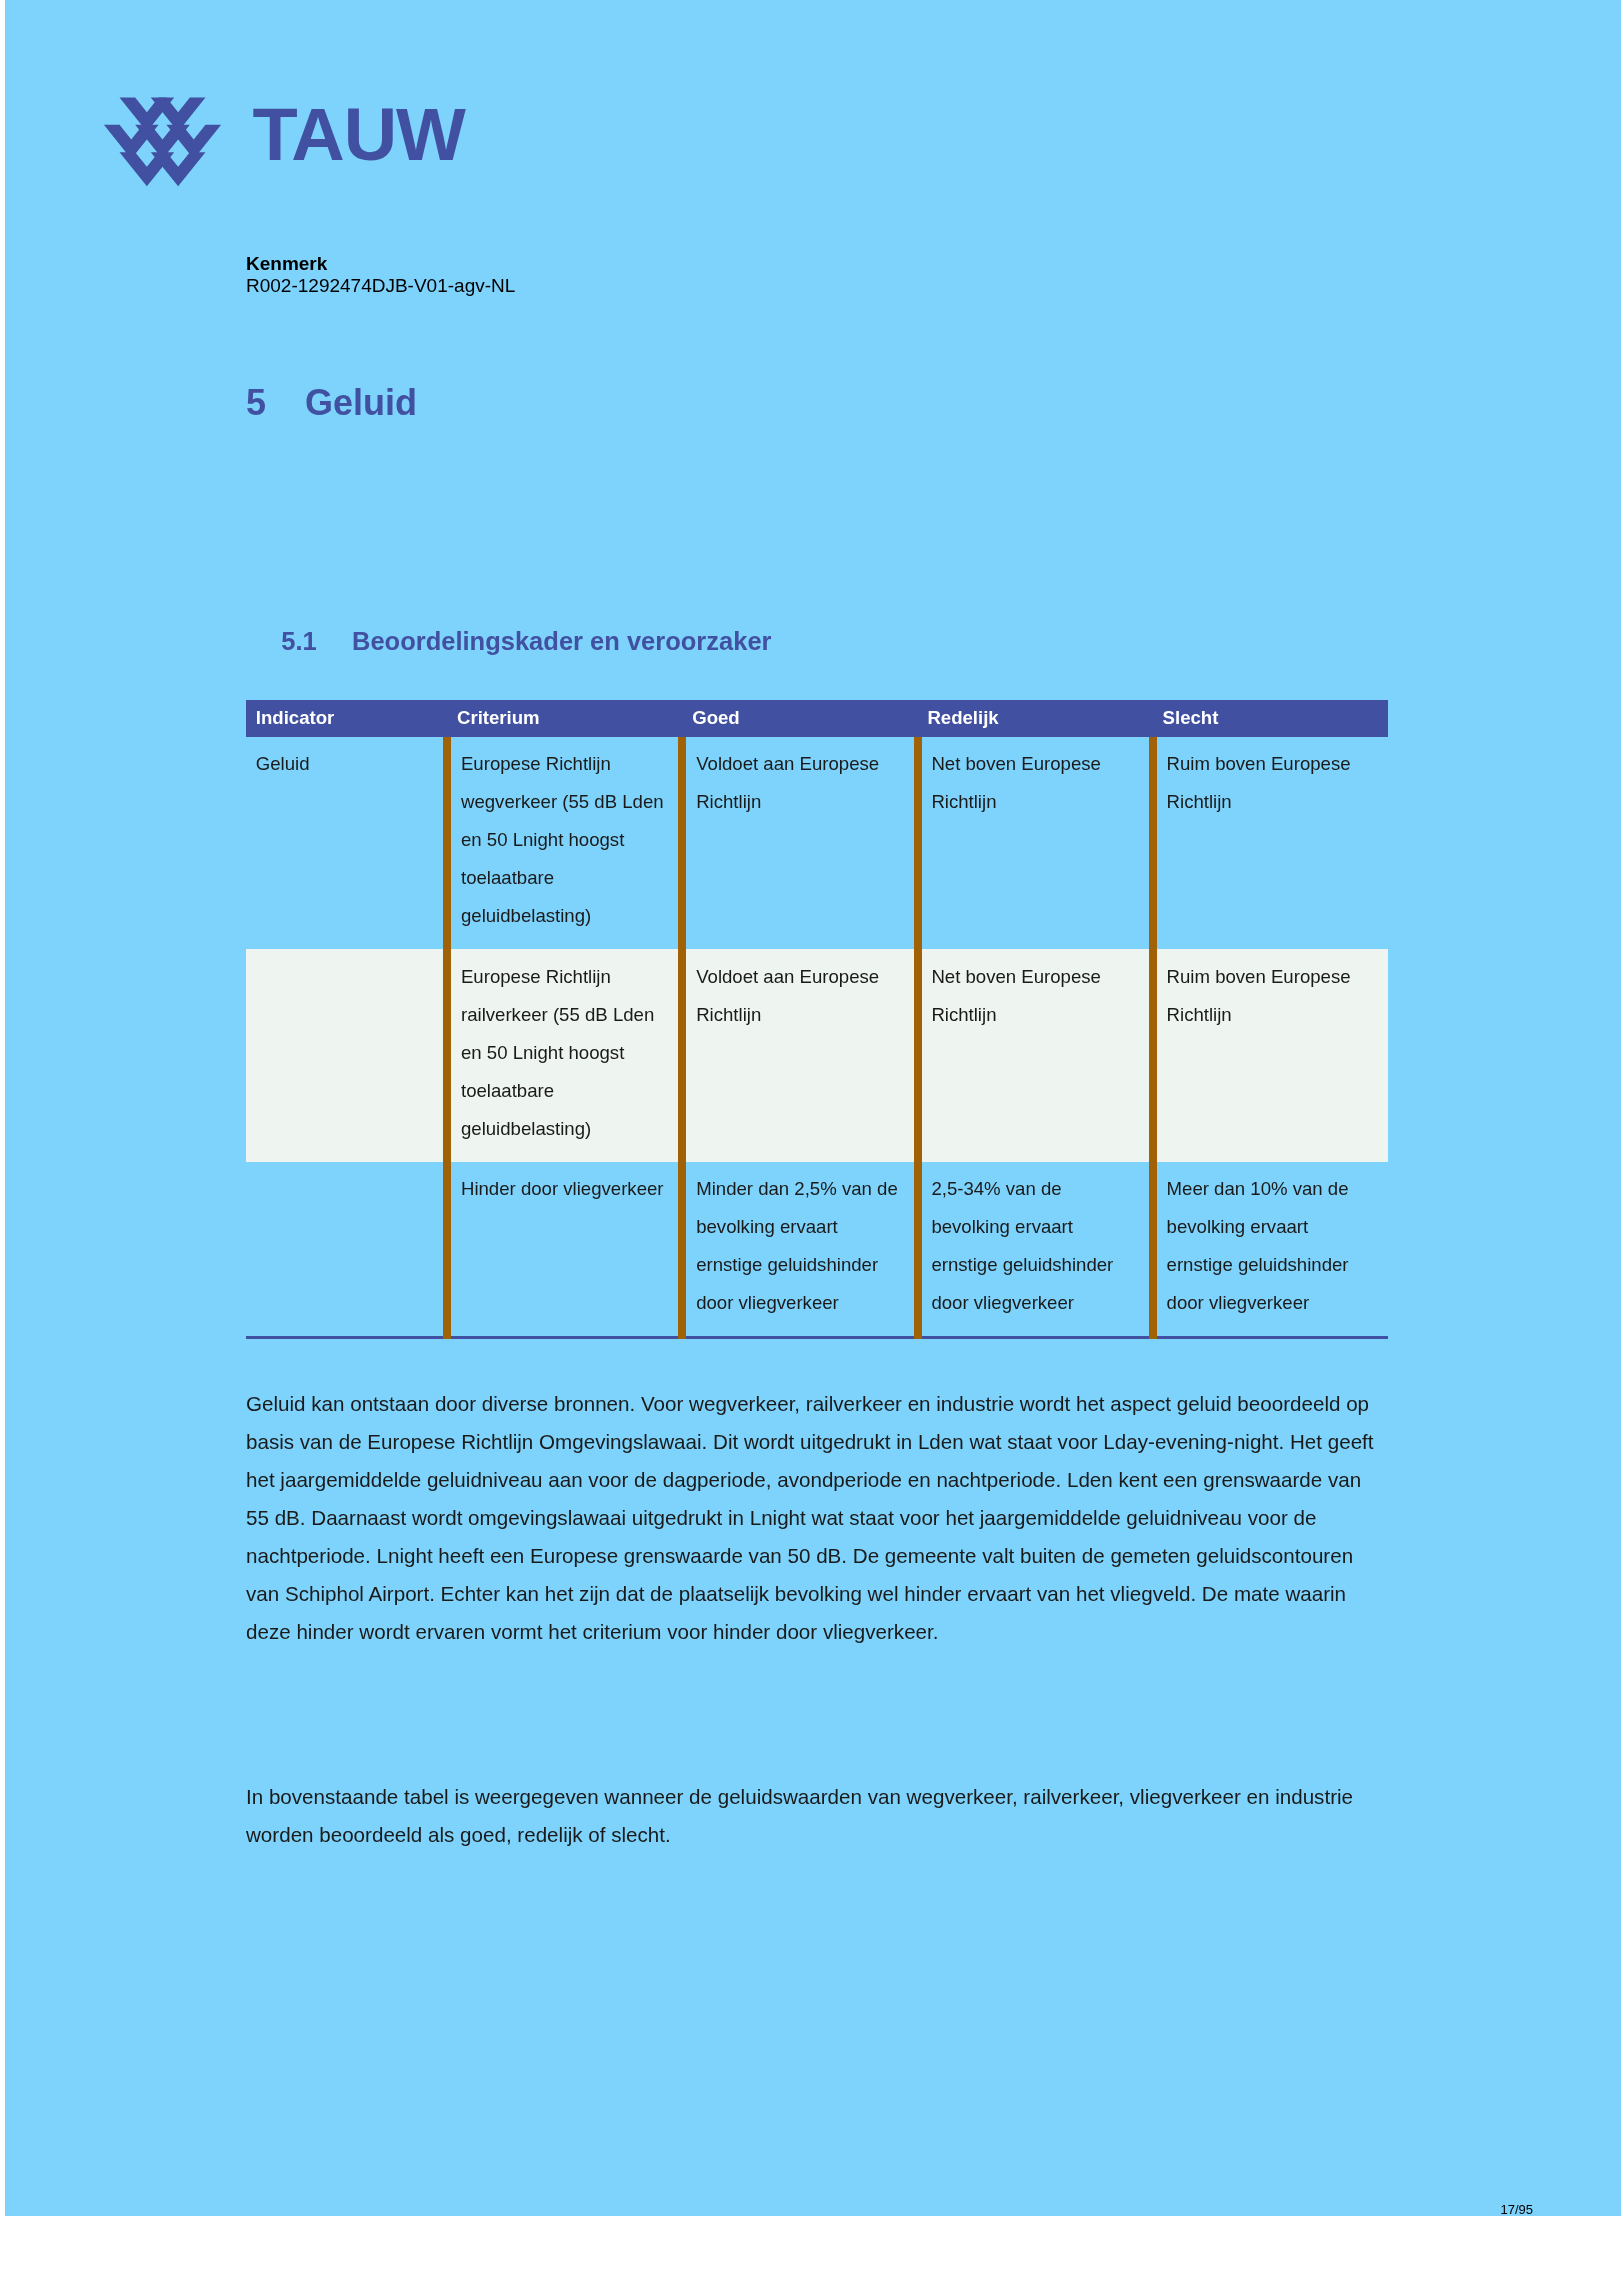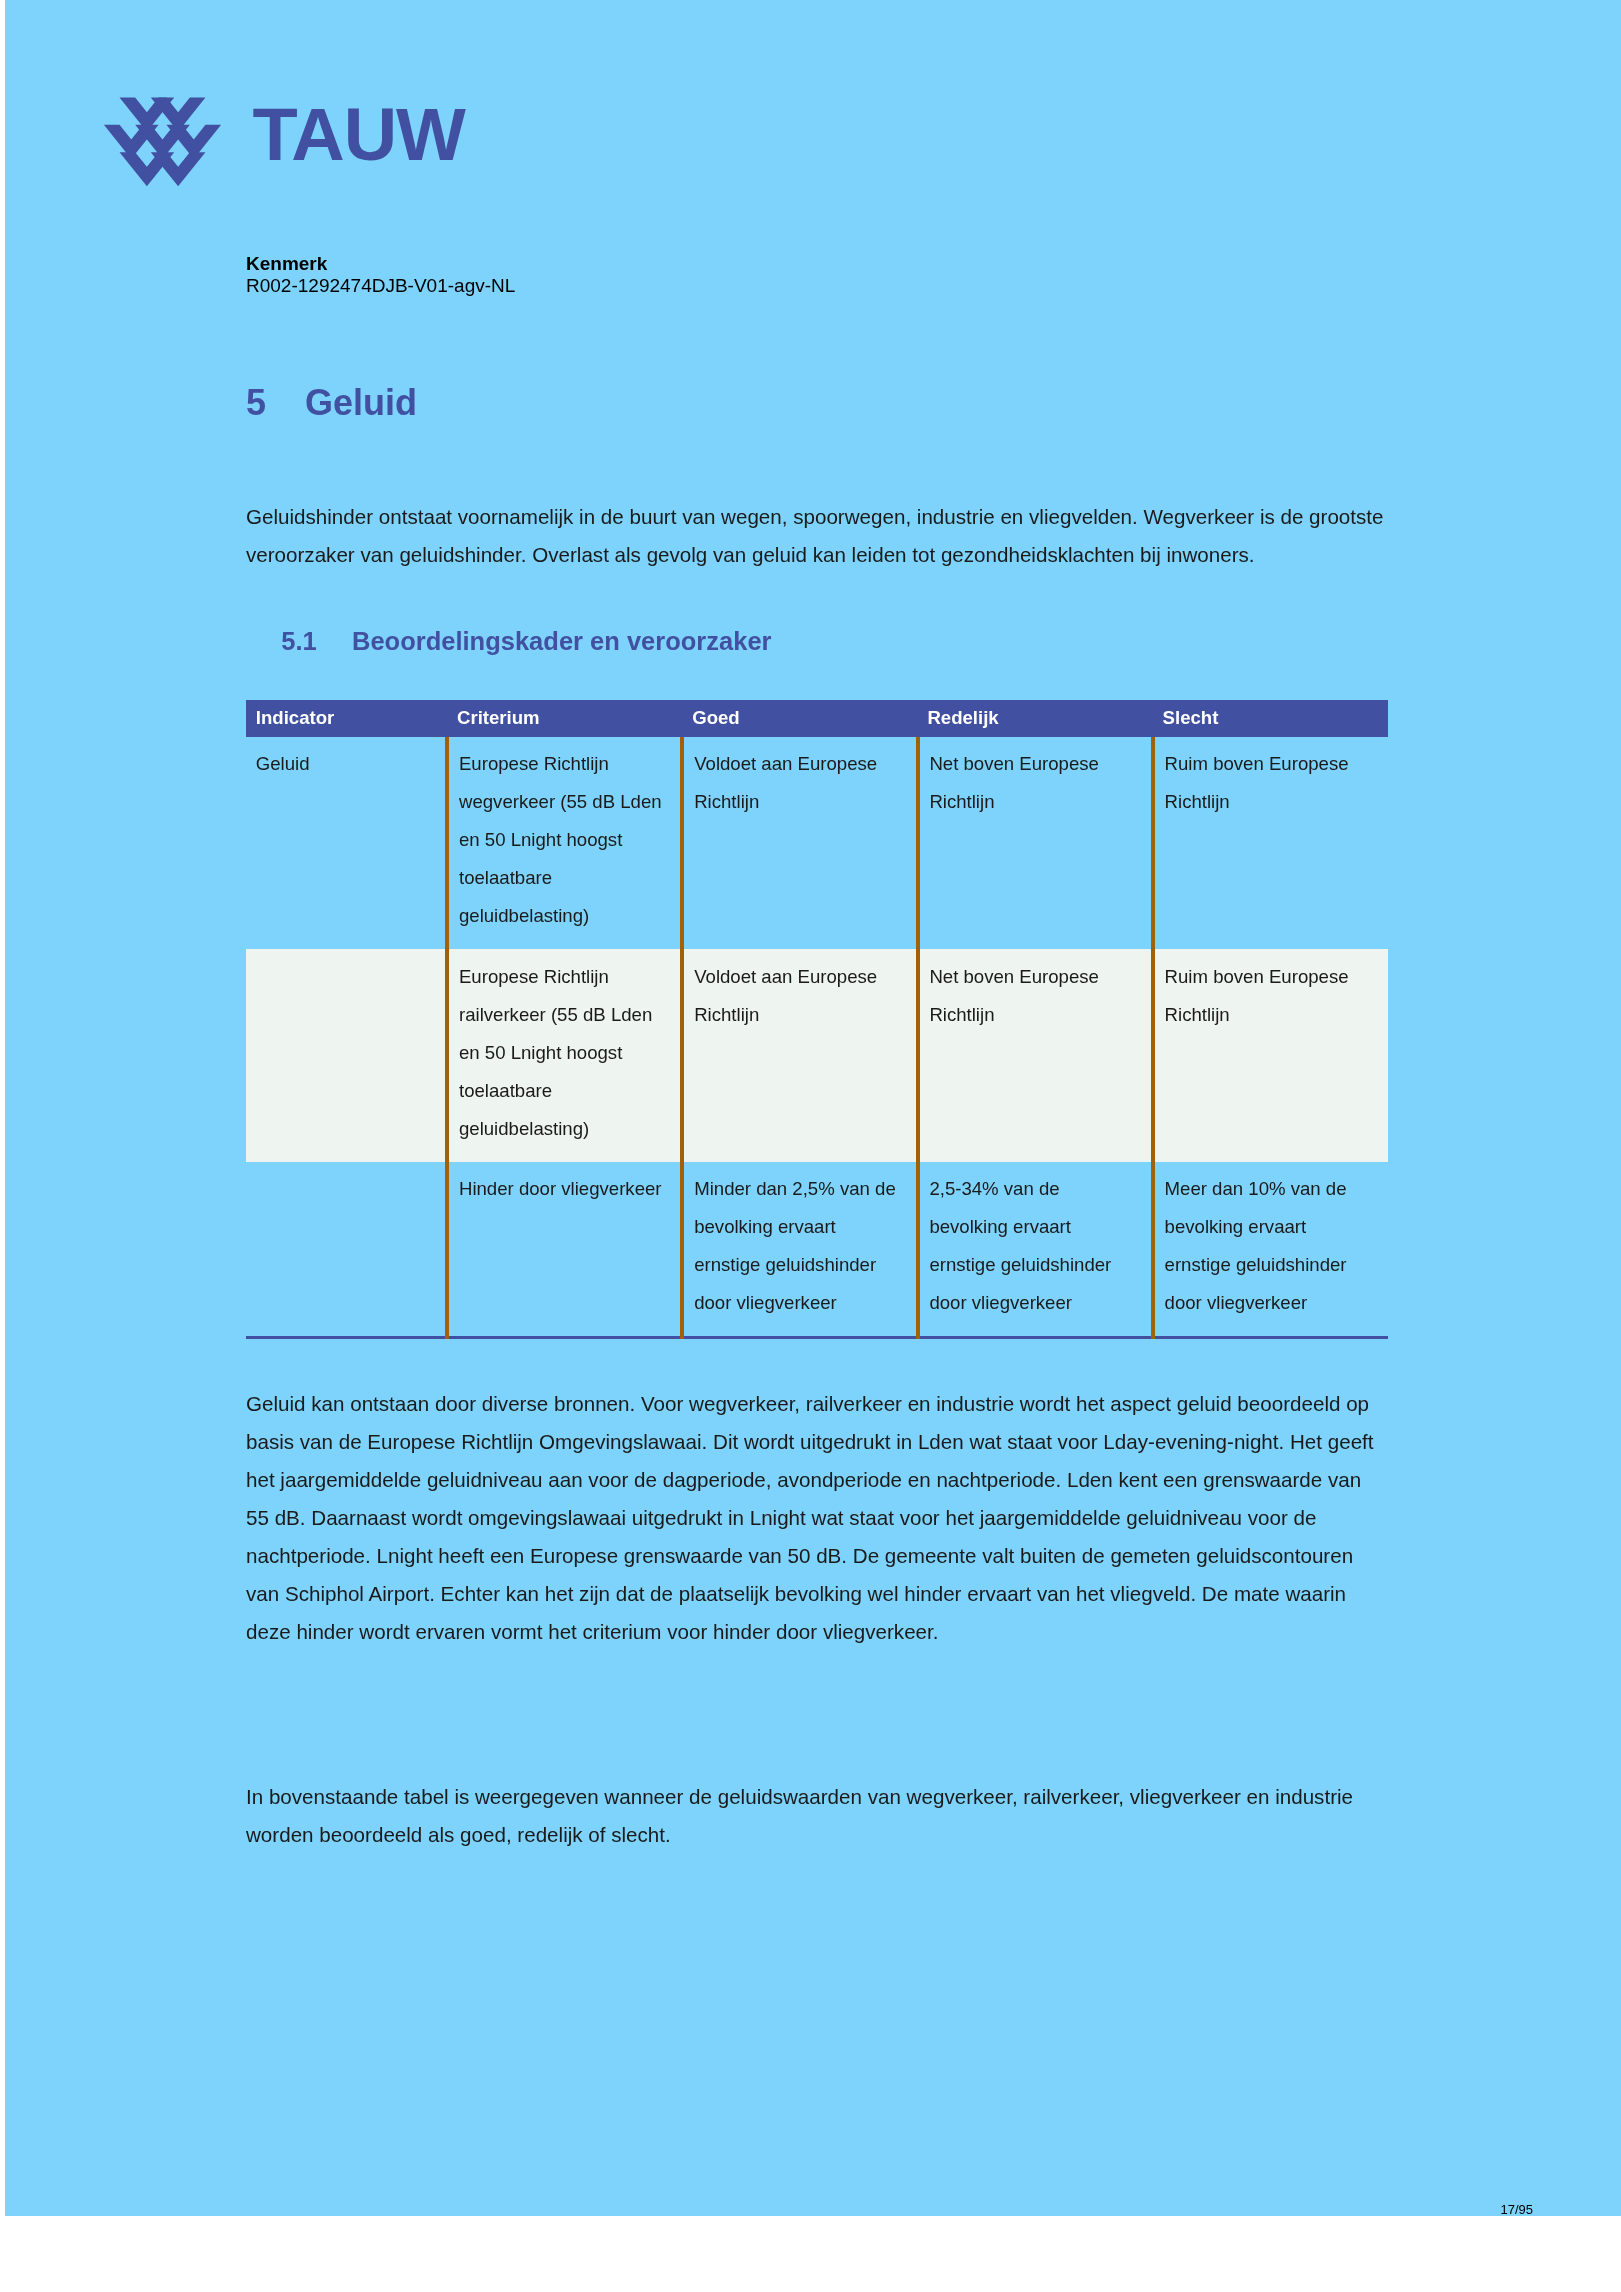--- a/index.html
+++ b/index.html
@@ -136,21 +136,21 @@
     font-weight: bold;
     text-align: left;
     padding: 6.9px 9.8px 7.8px 9.8px;
     font-size: 18.6px;
     border: none;
     margin-left: 40px;
   }
   table.kader tbody td {
     vertical-align: top;
     padding: 8.8px 13.7px 13.7px 9.8px;
-    border-left: 4px solid #a16207;
+    border-left: 8px solid #a16207;
     line-height: 38px;
     color: #1a1a1a;
   }
   table.kader tbody td.first-col {
     border-left: none;
   }
   table.kader tbody tr.shaded td {
     background: #eef4f0;
   }
   table.kader tbody tr.last-row td {
@@ -200,21 +200,20 @@
   <div class="kenmerk-row">
     <span class="kenmerk-label">Kenmerk</span>
     <span class="kenmerk-value">R002-1292474DJB-V01-agv-NL</span>
   </div>
 
   <div class="h1-row">
     <span class="h1-num">5</span>
     <span class="h1-text">Geluid</span>
   </div>
 
-  <p class="para" id="para-intro">Geluidshinder ontstaat voornamelijk in de buurt van wegen, spoorwegen, industrie en vliegvelden. Wegverkeer is de grootste veroorzaker van geluidshinder. Overlast als gevolg van geluid kan leiden tot gezondheidsklachten bij inwoners.</p>
 
   <div class="h2-row">
     <span class="h2-num">5.1</span>
     <span class="h2-text">Beoordelingskader en veroorzaker</span>
   </div>
 
   <div class="table-wrap">
     <table class="kader">
       <colgroup>
         <col class="col-ind">

